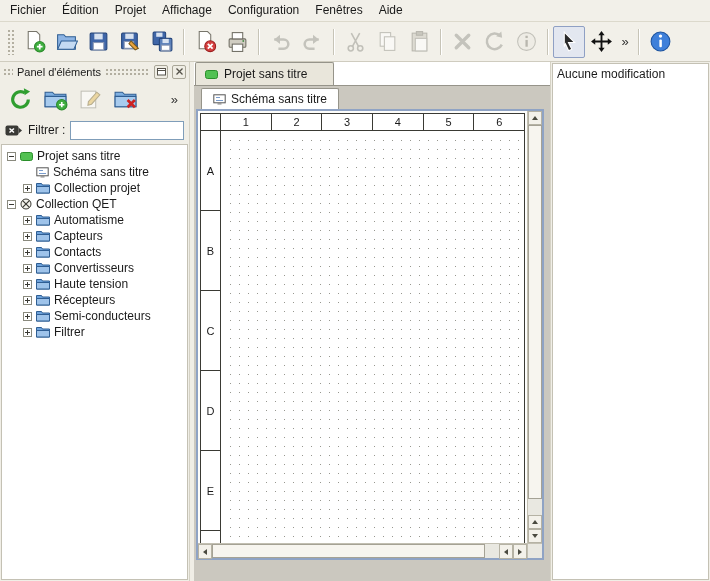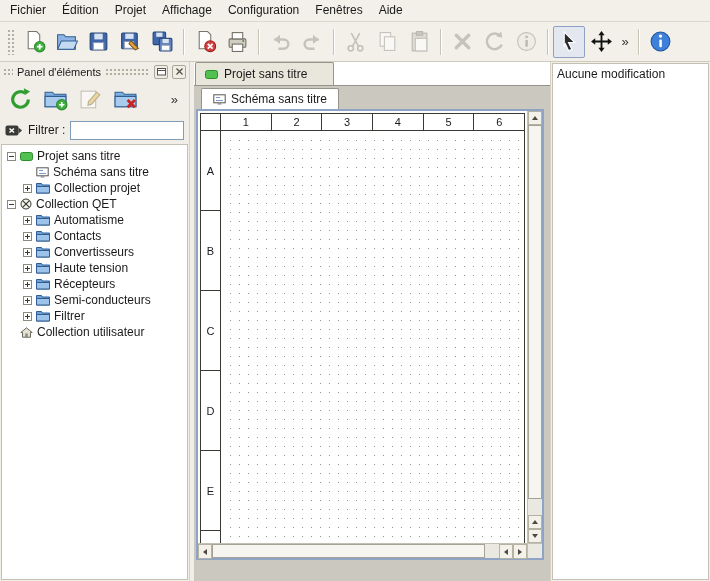--- a/index.html
+++ b/index.html
@@ -389,20 +389,30 @@
           <span>Automatisme</span>
         </div>
         <div class="trow d1">
           <span class="exp plus"></span>
           <span class="ticon">
               <svg width="14" height="12" viewBox="0 0 14 12">
                 <path d="M.5 1.5h5l1 1.5h7v8H.5z" fill="#6ea3dc" stroke="#2f5e93"></path>
                 <path d="M.5 4.5h13v6.5H.5z" fill="#9ec3ea" stroke="#2f5e93"></path>
               </svg>
             </span>
+          <span>Capteurs</span>
+        </div>
+        <div class="trow d1">
+          <span class="exp plus"></span>
+          <span class="ticon">
+              <svg width="14" height="12" viewBox="0 0 14 12">
+                <path d="M.5 1.5h5l1 1.5h7v8H.5z" fill="#6ea3dc" stroke="#2f5e93"></path>
+                <path d="M.5 4.5h13v6.5H.5z" fill="#9ec3ea" stroke="#2f5e93"></path>
+              </svg>
+            </span>
           <span>Contacts</span>
         </div>
         <div class="trow d1">
           <span class="exp plus"></span>
           <span class="ticon">
               <svg width="14" height="12" viewBox="0 0 14 12">
                 <path d="M.5 1.5h5l1 1.5h7v8H.5z" fill="#6ea3dc" stroke="#2f5e93"></path>
                 <path d="M.5 4.5h13v6.5H.5z" fill="#9ec3ea" stroke="#2f5e93"></path>
               </svg>
             </span>
@@ -440,30 +450,20 @@
         </div>
         <div class="trow d1">
           <span class="exp plus"></span>
           <span class="ticon">
               <svg width="14" height="12" viewBox="0 0 14 12">
                 <path d="M.5 1.5h5l1 1.5h7v8H.5z" fill="#6ea3dc" stroke="#2f5e93"></path>
                 <path d="M.5 4.5h13v6.5H.5z" fill="#9ec3ea" stroke="#2f5e93"></path>
               </svg>
             </span>
           <span>Filtrer</span>
-        </div>
-        <div class="trow">
-          <span class="exp-sp"></span>
-          <span class="ticon">
-              <svg width="13" height="11" viewBox="0 0 13 11">
-                <path d="M6.5.8L.8 5.5h1.7v4.7h8V5.5h1.7z" fill="#e3e0d4" stroke="#6a675c"></path>
-                <rect x="5.3" y="6.5" width="2.4" height="3.7" fill="#8a877c"></rect>
-              </svg>
-            </span>
-          <span>Collection utilisateur</span>
         </div>
       </div>
     </div>
 
     <div class="splitter"></div>
 
     <div class="center">
       <div class="doc-tabbar">
         <div class="doc-tab">
           <span class="ticon">

